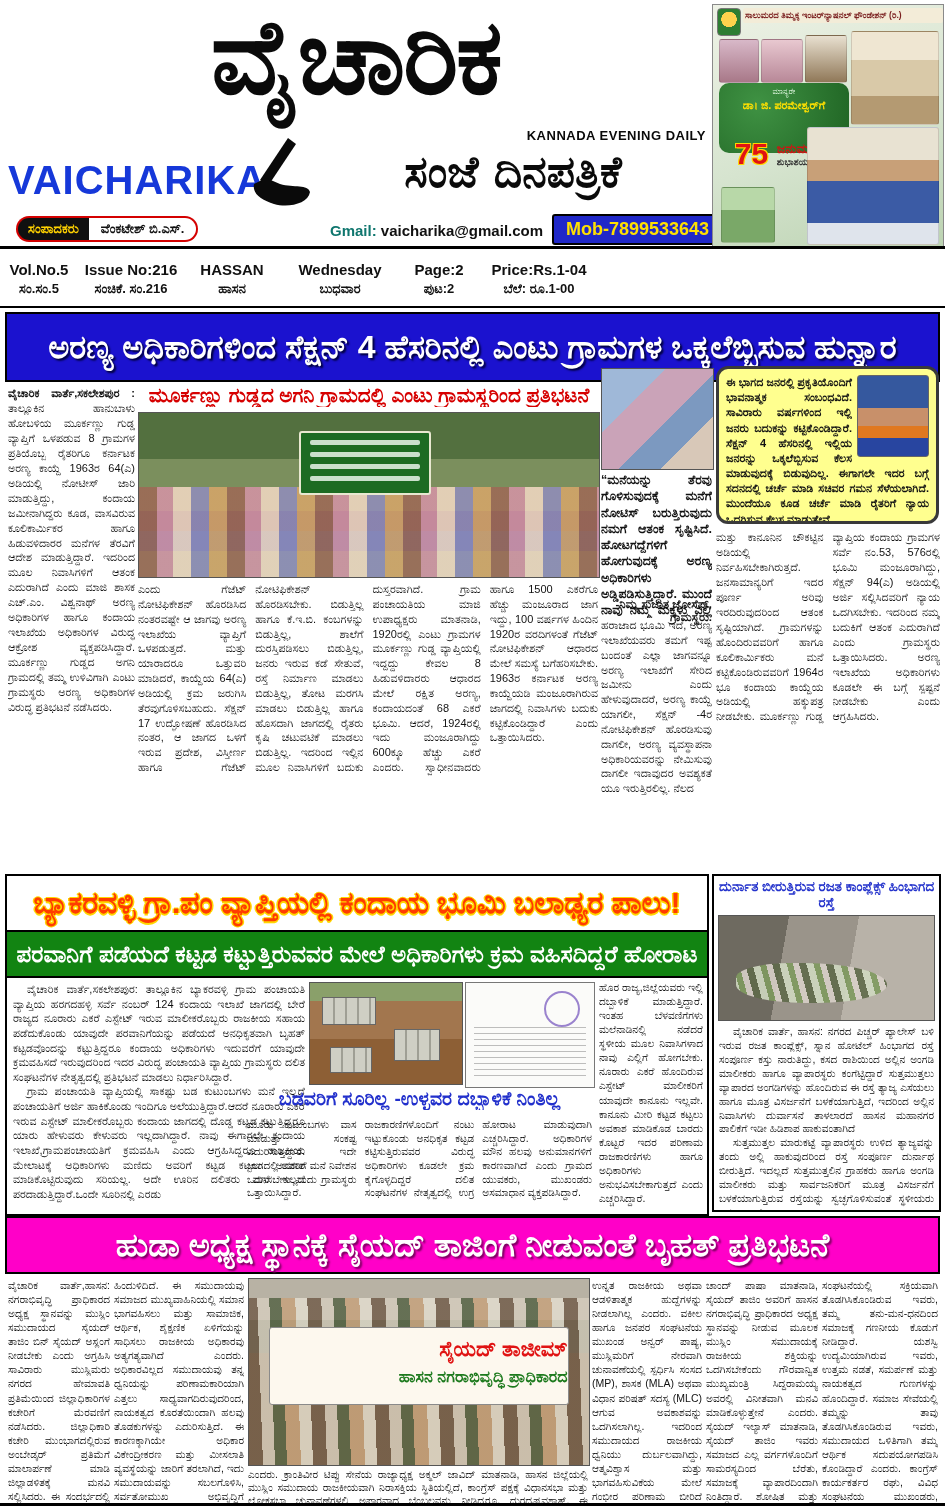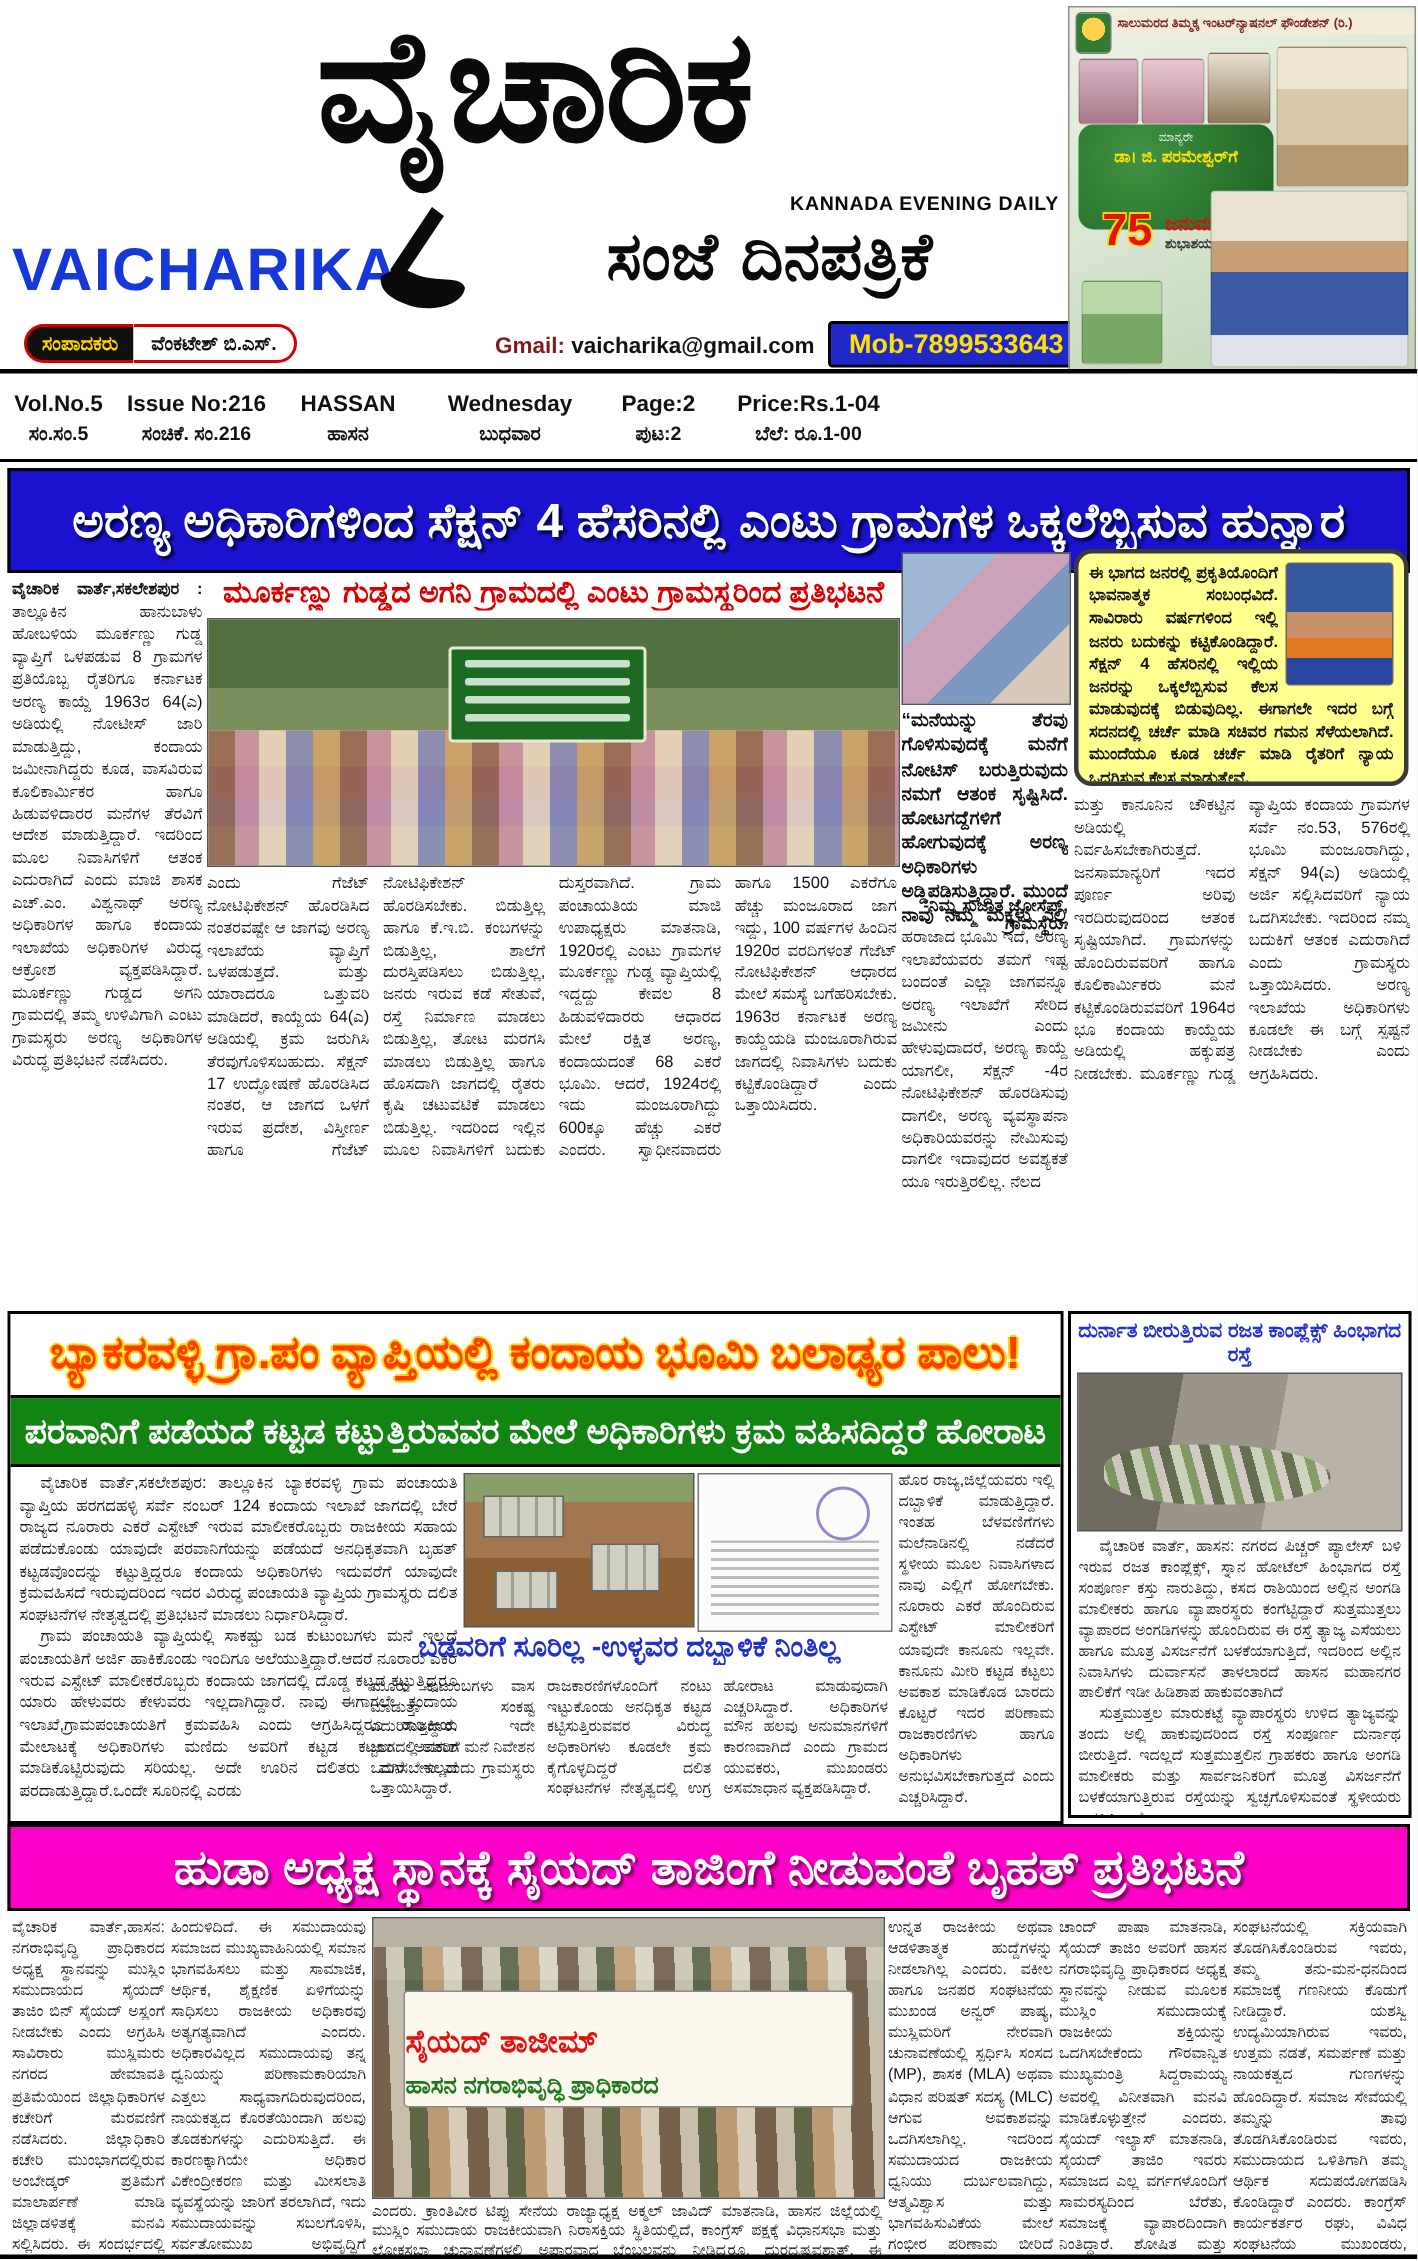--- a/index.html
+++ b/index.html
@@ -11,21 +11,21 @@
   .mast-title{left:6px;top:2px;width:700px;font-family:"DejaVu Serif","Liberation Serif",serif;
               font-weight:900;font-size:104px;line-height:1.05;color:#0a0a0a;text-align:center;letter-spacing:-2px;}
   .mast-eng{left:430px;top:128px;width:276px;font-size:13px;font-weight:bold;color:#0a0a0a;text-align:right;letter-spacing:.5px;}
   .mast-latin{left:8px;top:158px;width:250px;font-size:40px;font-weight:900;color:#1638d9;letter-spacing:1px;}
   .pen-wrap{left:250px;top:138px;width:62px;height:70px;}
   .mast-sub{left:318px;top:146px;width:390px;font-size:44px;font-weight:900;color:#0a0a0a;text-align:center;font-family:"DejaVu Serif","Liberation Serif",serif;}
   .ed-pill{left:16px;top:216px;height:26px;display:flex;align-items:stretch;font-weight:bold;font-size:13px;}
   .ed-l{background:#101010;color:#ffd200;border:2px solid #d40000;border-right:none;border-radius:14px 0 0 14px;padding:2px 10px;display:flex;align-items:center;}
   .ed-r{background:#fff;color:#101010;border:2px solid #d40000;border-left:none;border-radius:0 14px 14px 0;padding:2px 12px;display:flex;align-items:center;}
   .gmail{left:330px;top:222px;font-size:15px;font-weight:bold;}
-  .gmail .lab{color:#7f1d1d;}
+  .gmail .lab{color:#0f766e;}
   .mob{left:552px;top:214px;background:#2028c8;color:#ffe000;font-weight:900;font-size:18px;
        padding:3px 12px;border:2px solid #000;border-radius:3px;}
   
   .ad{left:712px;top:4px;width:230px;height:241px;border:1px solid #8a8a8a;
       background:linear-gradient(160deg,#eef2e6 0%,#d6e4cf 55%,#bcd3b2 100%);overflow:hidden;}
   .ad-head{position:absolute;left:30px;top:3px;width:196px;font-size:8.5px;font-weight:bold;color:#7a1f1f;
            background:#f3ecd8;padding:2px 2px;border-radius:2px;}
   .ad-logo{position:absolute;left:4px;top:3px;width:22px;height:26px;background:radial-gradient(circle at 50% 40%,#ffd24d 0 40%,#2e7d32 41% 100%);border-radius:4px;border:1px solid #777;}
   .ad-p{position:absolute;border-radius:3px;border:1px solid #00000022;}
   .ad-green{position:absolute;left:6px;top:78px;width:122px;height:64px;background:radial-gradient(circle at 30% 30%,#3f9243,#1f6323);
@@ -102,21 +102,21 @@
   
   .h3band{left:5px;top:1216px;width:931px;height:54px;background:#ff00c8;border:2px solid #000;
       display:flex;align-items:center;justify-content:center;}
   .h3band span{color:#fff;font-weight:900;font-size:32px;text-shadow:2px 2px 2px #7a005f;white-space:nowrap;}
   .a3col{top:1278px;height:225px;font-size:10.5px;line-height:1.34;text-align:justify;overflow:hidden;position:absolute;}
   .photo3{left:248px;top:1278px;width:340px;height:186px;border:1px solid #555;overflow:hidden;
       background:linear-gradient(#b8b2a4 0 22%,#8a9078 22% 40%,#a08a6a 40% 100%);}
   .photo3 .crowd{position:absolute;left:0;top:10%;width:100%;height:90%;
       background:repeating-linear-gradient(88deg,#6a5340 0 14px,#d8cfc0 14px 26px,#4a5a3a 26px 38px,#c8a078 38px 52px,#e8e2d4 52px 64px);opacity:.75;}
   .banner3{position:absolute;left:6%;top:26%;width:88%;height:42%;background:#fdf8ee;border:1px solid #8a8a8a;
-      border-radius:3px;text-align:left;padding-top:22px;box-sizing:border-box;}
+      border-radius:3px;text-align:right;padding-top:9px;box-sizing:border-box;}
   .banner3 .t{font-size:21px;font-weight:900;color:#e01313;line-height:1.1;}
   .banner3 .s{font-size:16px;font-weight:bold;color:#1d7a1d;margin-top:8px;}
   .belowphoto{left:248px;top:1468px;width:340px;height:36px;font-size:10.5px;line-height:1.25;text-align:justify;overflow:hidden;position:absolute;}
 </style>
 </head>
 <body>
 
 <div id="page">
 
   <div class="abs mast-title">ವೈಚಾರಿಕ</div>

